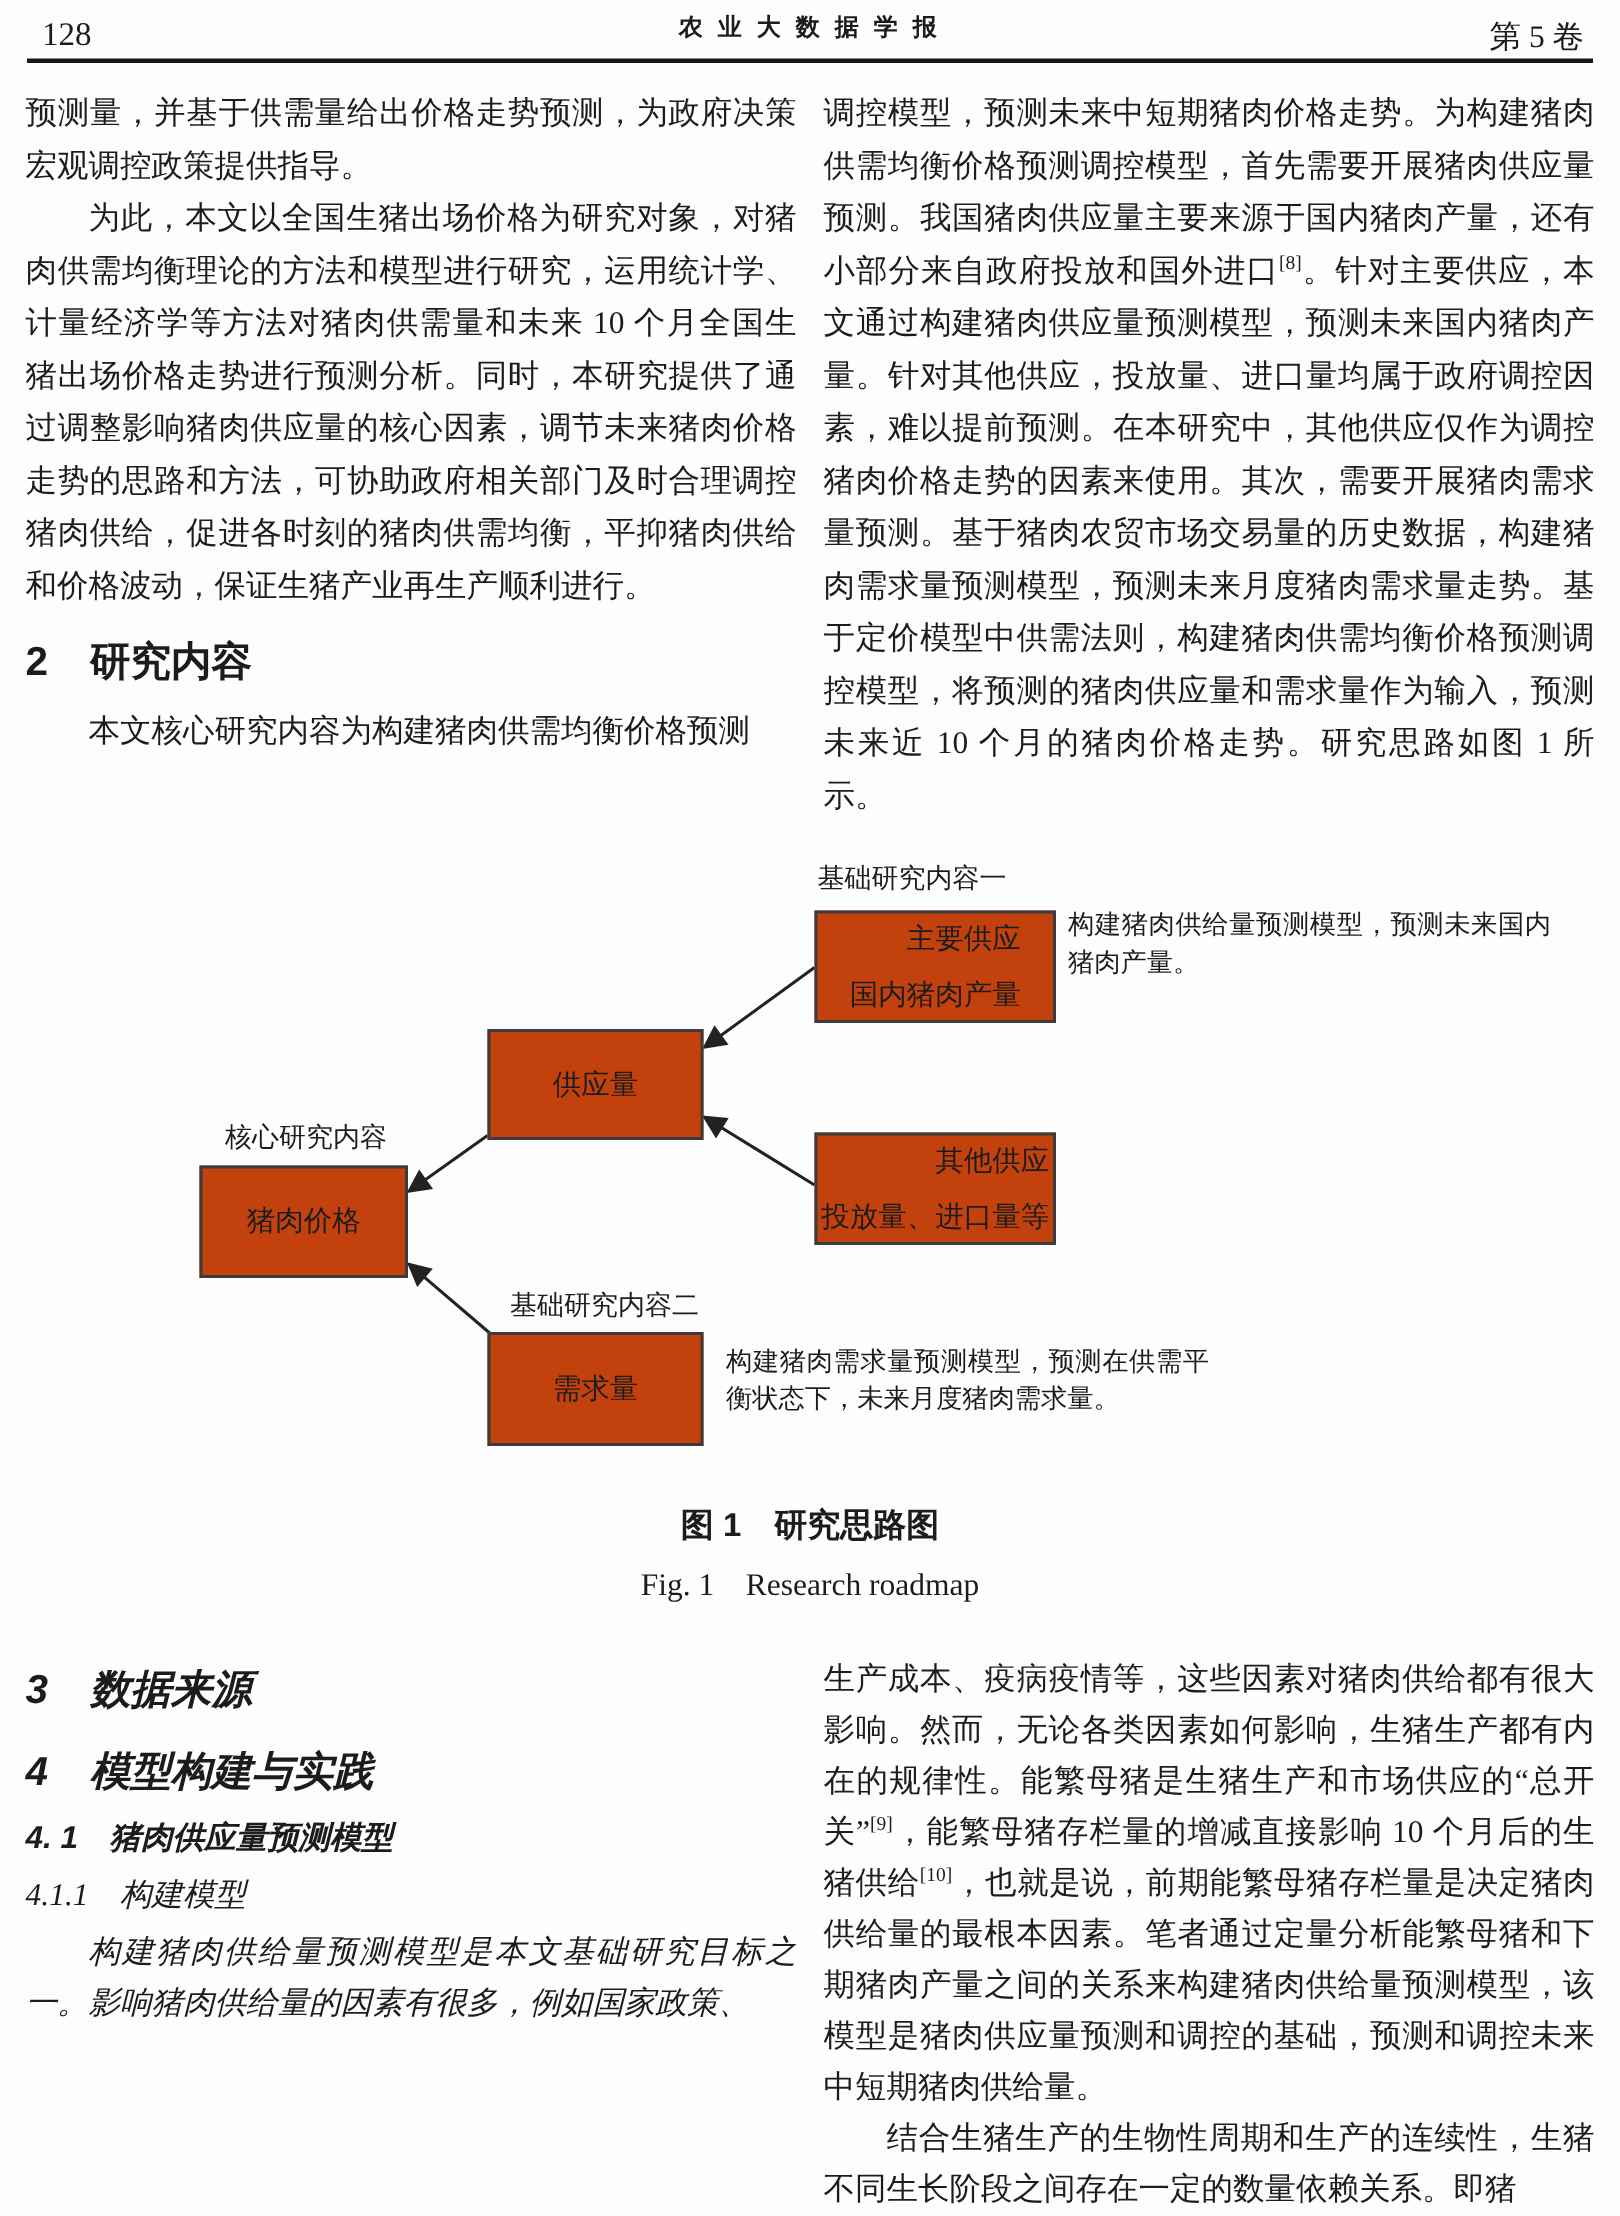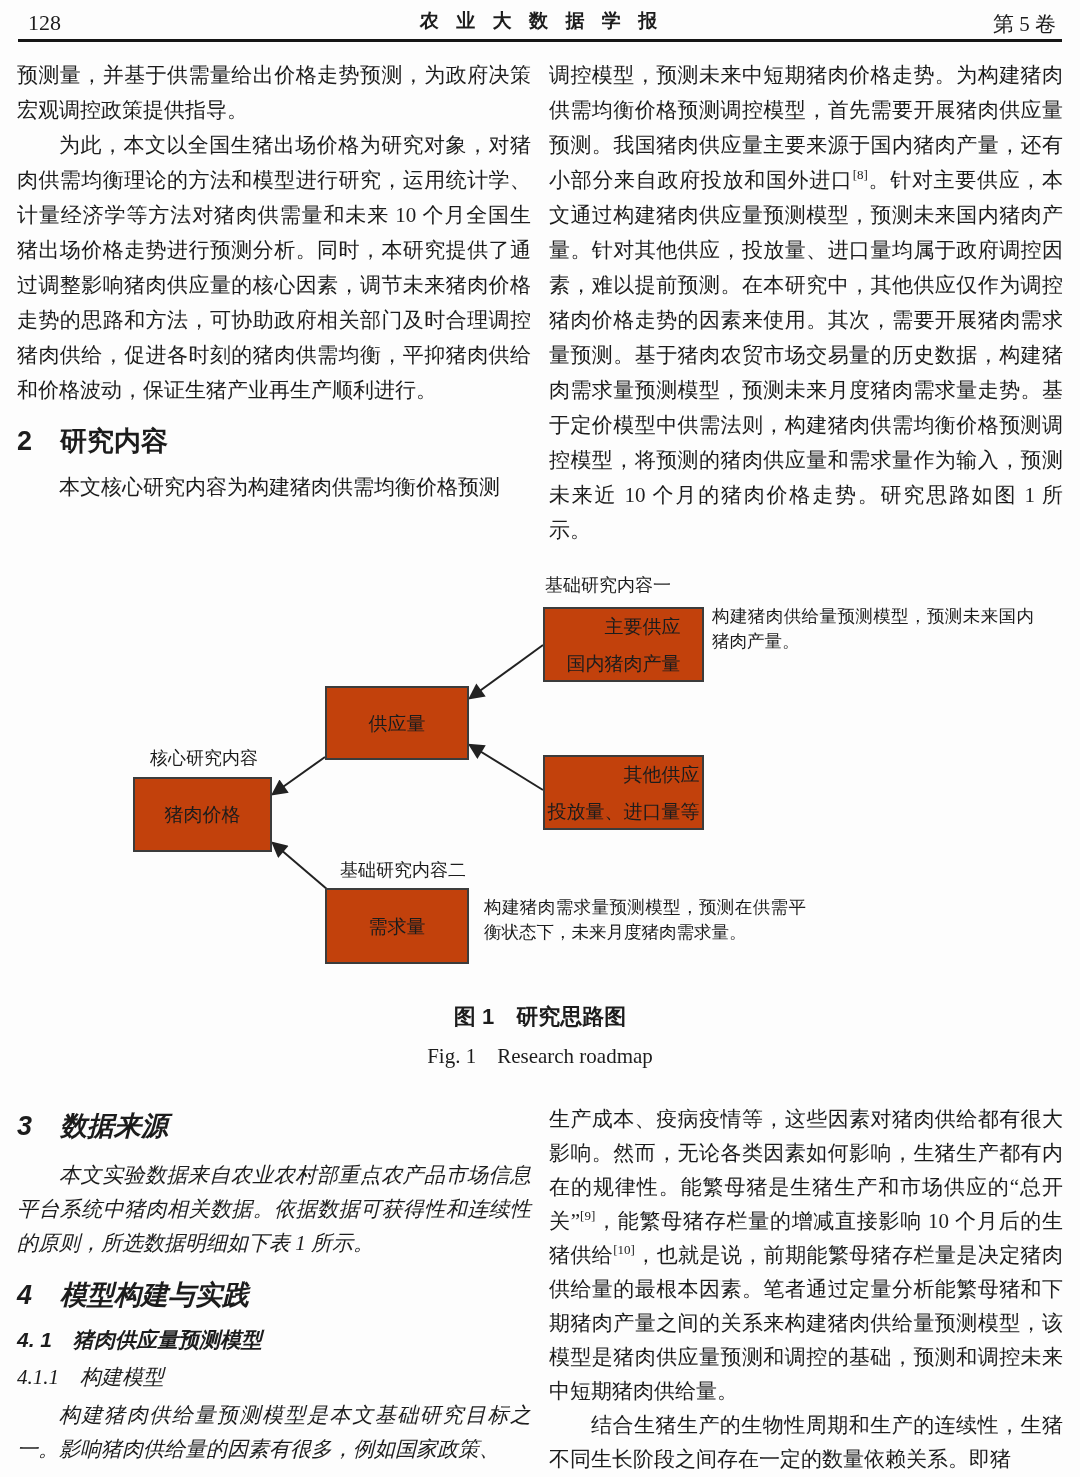--- a/index.html
+++ b/index.html
@@ -3,21 +3,21 @@
 <meta charset="utf-8">
 <style>
   html,body{margin:0;padding:0;}
   body{
     width:1080px;height:1477px;position:relative;background:#fdfdfd;
     font-family:"Liberation Serif",serif;color:#1c1c1c;overflow:hidden;
   }
   .header{position:absolute;top:8px;left:24px;right:24px;height:30px;}
   .page-num{position:absolute;left:4px;top:2px;font-size:22px;}
   .journal-title{position:absolute;left:0;right:0;top:0;text-align:center;
-    font-family:Liberation Mono, monospace;font-weight:bold;font-size:19px;letter-spacing:3px;}
+    font-family:Liberation Serif, serif;font-weight:bold;font-size:16px;letter-spacing:3px;}
   .vol{position:absolute;right:0;top:2px;font-size:21px;}
   .header-rule{position:absolute;top:39px;left:18px;right:18px;height:3px;background:#161616;}
 
   .col{position:absolute;width:514px;font-size:21px;line-height:35px;text-align:justify;}
   .col p{margin:0;}
   .col p.indent{text-indent:2em;}
   sup{font-size:0.62em;line-height:0;vertical-align:super;}
 
   .col-left-top{left:17px;top:58px;}
   .col-right-top{left:549px;top:58px;}
@@ -111,21 +111,20 @@
   <div class="fann ann-demand">构建猪肉需求量预测模型，预测在供需平衡状态下，未来月度猪肉需求量。</div>
 </div>
 
 <div class="caption-cn">图 1　研究思路图</div>
 <div class="caption-en">Fig. 1　Research roadmap</div>
 
 <div class="col col-left-bottom">
   <div class="sec-heading">
     <span class="num">3</span><span>数据来源</span>
   </div>
-  <p class="indent">本文实验数据来自农业农村部重点农产品市场信息平台系统中猪肉相关数据。依据数据可获得性和连续性的原则，所选数据明细如下表 1 所示。</p>
   <div class="sec-heading h4">
     <span class="num">4</span><span>模型构建与实践</span>
   </div>
   <div class="sub-heading">4. 1　猪肉供应量预测模型</div>
   <div class="subsub-heading">4.1.1　构建模型</div>
   <p class="indent">构建猪肉供给量预测模型是本文基础研究目标之一。影响猪肉供给量的因素有很多，例如国家政策、</p>
 </div>
 
 <div class="col col-right-bottom">
   <p><span>生产成本、疫病疫情等，这些因素对猪肉供给都有很大影响。然而，无论各类因素如何影响，生猪生产都有内在的规律性。能繁母猪是生猪生产和市场供应的“总开关”</span><sup>[9]</sup><span>，能繁母猪存栏量的增减直接影响 10 个月后的生猪供给</span><sup>[10]</sup><span>，也就是说，前期能繁母猪存栏量是决定猪肉供给量的最根本因素。笔者通过定量分析能繁母猪和下期猪肉产量之间的关系来构建猪肉供给量预测模型，该模型是猪肉供应量预测和调控的基础，预测和调控未来中短期猪肉供给量。</span></p>

